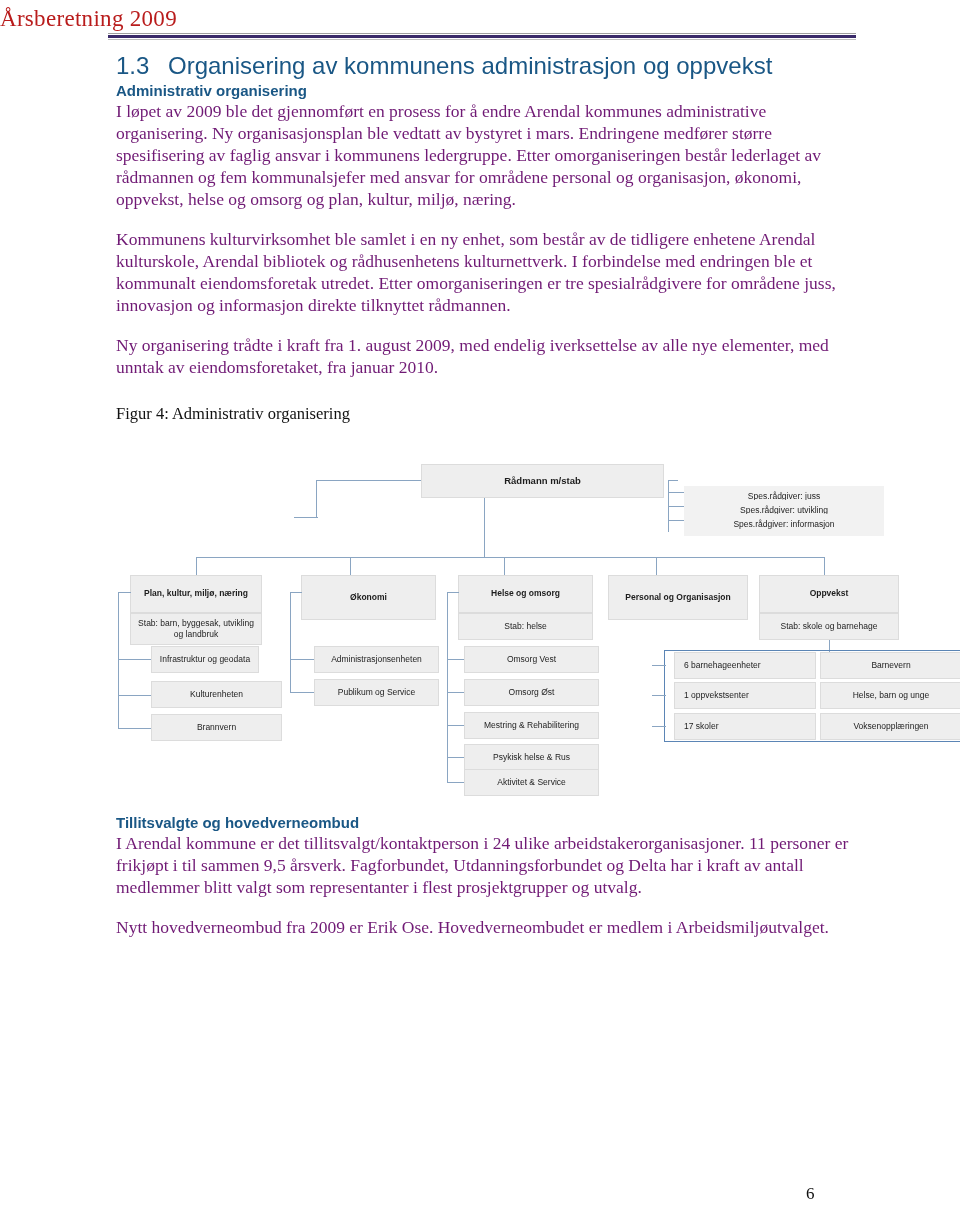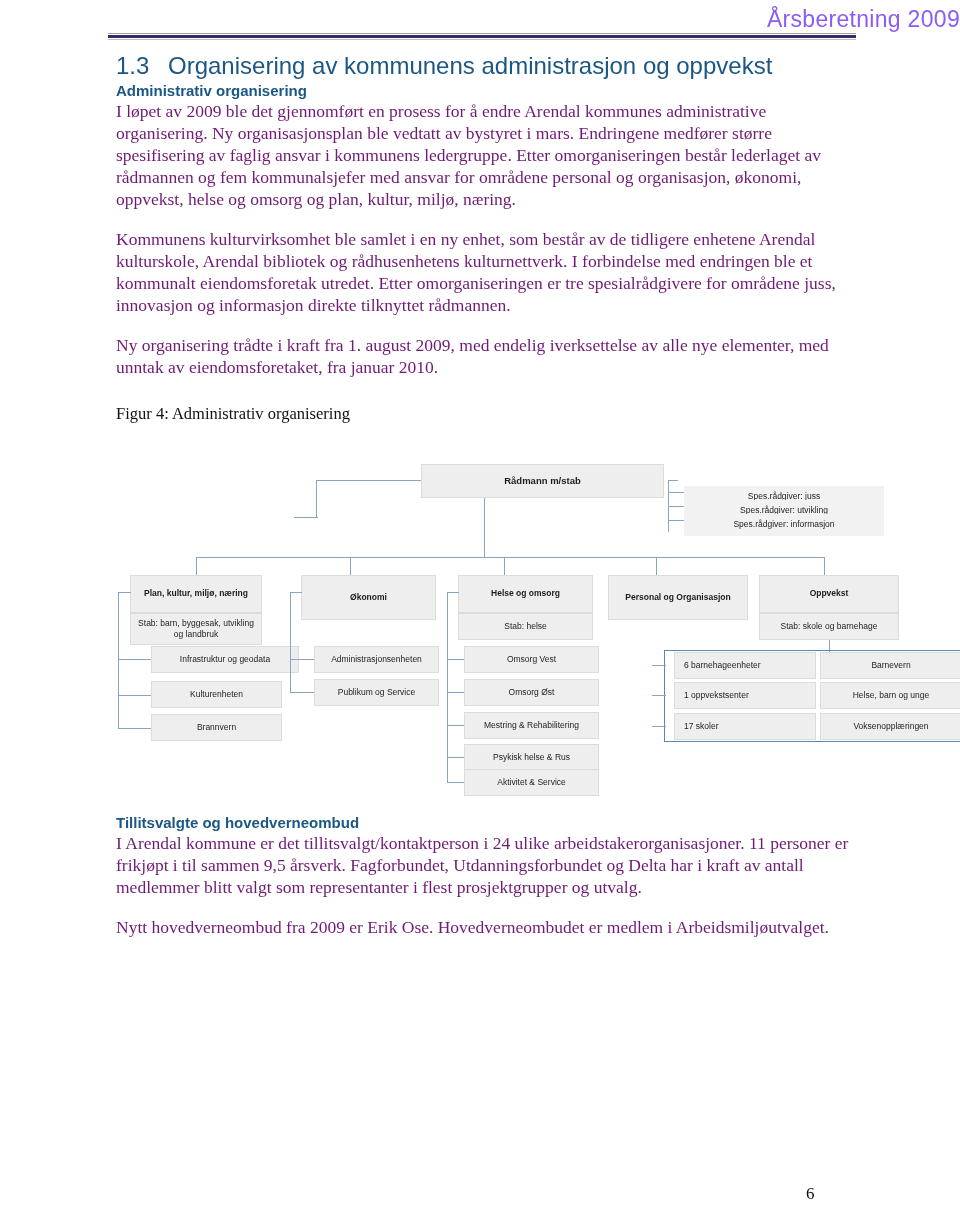--- a/index.html
+++ b/index.html
@@ -10,24 +10,24 @@
     font-family:"Liberation Serif", serif;
     color:#000000;
     position:relative;
     overflow:hidden;
   }
   .page{position:relative;width:960px;height:1220px;}
 
   
   .doc-header{position:absolute;left:0;top:0;width:960px;}
   .doc-header-title{
-    text-align:right;
-    font-family:Liberation Sans, sans-serif;
+    text-align:left;
+    font-family:Liberation Serif, serif;
     font-size:23px;
-    color:#8b5cf6;
+    color:#b91c1c;
     letter-spacing:.3px;
     padding-top:6px;
     height:30px;
   }
   .rule-wrap{position:absolute;left:108px;top:33px;width:748px;}
   .rule-thin{height:1px;background:#9f9f9f;}
   .rule-thick{height:3px;background:#3a2a69;margin-top:1px;}
   .rule-thin2{height:1px;background:#bdbdbd;margin-top:1px;}
 
   
@@ -171,21 +171,21 @@
     <div class="node ghost" style="left:580px;top:48px;width:200px;height:13px;">Spes.rådgiver: utvikling</div>
     <div class="node ghost" style="left:580px;top:62px;width:200px;height:13px;">Spes.rådgiver: informasjon</div>
 
     <div class="node bold" style="left:26px;top:123px;width:132px;height:38px;">Plan, kultur, miljø, næring</div>
     <div class="node" style="left:26px;top:161px;width:132px;height:32px;">Stab: barn, byggesak, utvikling og landbruk</div>
     <div class="conn v" style="left:14px;top:140px;height:136px;"></div>
     <div class="conn h" style="left:14px;top:140px;width:13px;"></div>
     <div class="conn h" style="left:14px;top:207px;width:33px;"></div>
     <div class="conn h" style="left:14px;top:243px;width:33px;"></div>
     <div class="conn h" style="left:14px;top:276px;width:33px;"></div>
-    <div class="node" style="left:47px;top:194px;width:148px;height:27px;">Infrastruktur og geodata</div>
+    <div class="node" style="left:47px;top:194px;width:108px;height:27px;">Infrastruktur og geodata</div>
     <div class="node" style="left:47px;top:229px;width:131px;height:27px;">Kulturenheten</div>
     <div class="node" style="left:47px;top:262px;width:131px;height:27px;">Brannvern</div>
 
     <div class="node bold" style="left:197px;top:123px;width:135px;height:45px;">Økonomi</div>
     <div class="conn v" style="left:186px;top:140px;height:100px;"></div>
     <div class="conn h" style="left:186px;top:140px;width:12px;"></div>
     <div class="conn h" style="left:186px;top:207px;width:24px;"></div>
     <div class="conn h" style="left:186px;top:240px;width:24px;"></div>
     <div class="node" style="left:210px;top:194px;width:125px;height:27px;">Administrasjonsenheten</div>
     <div class="node" style="left:210px;top:227px;width:125px;height:27px;">Publikum og Service</div>

